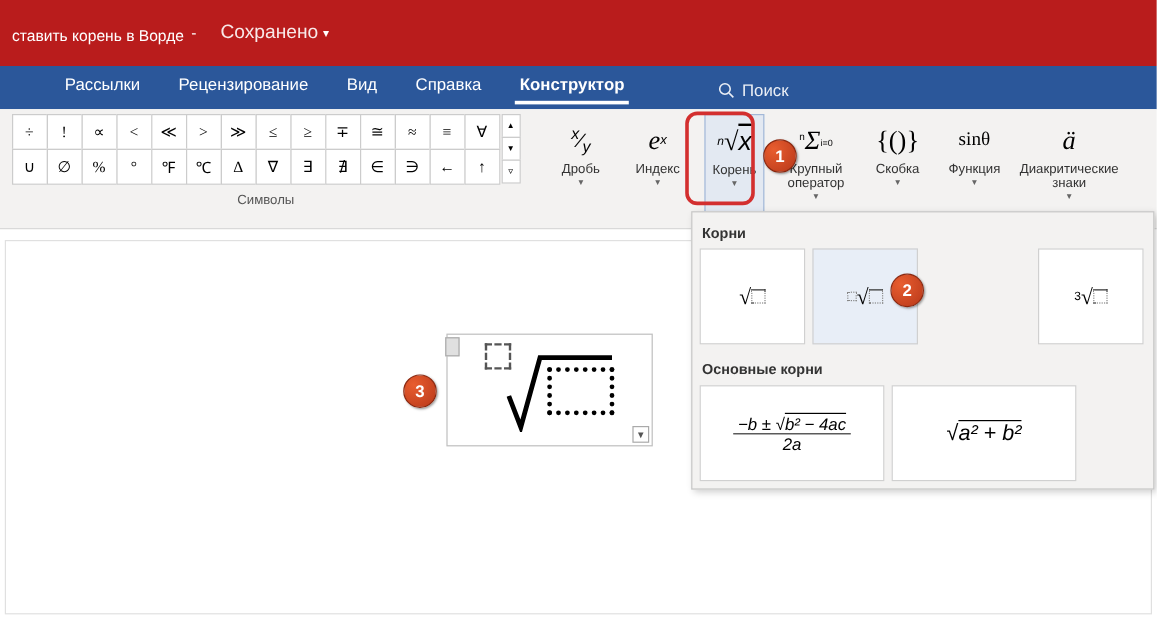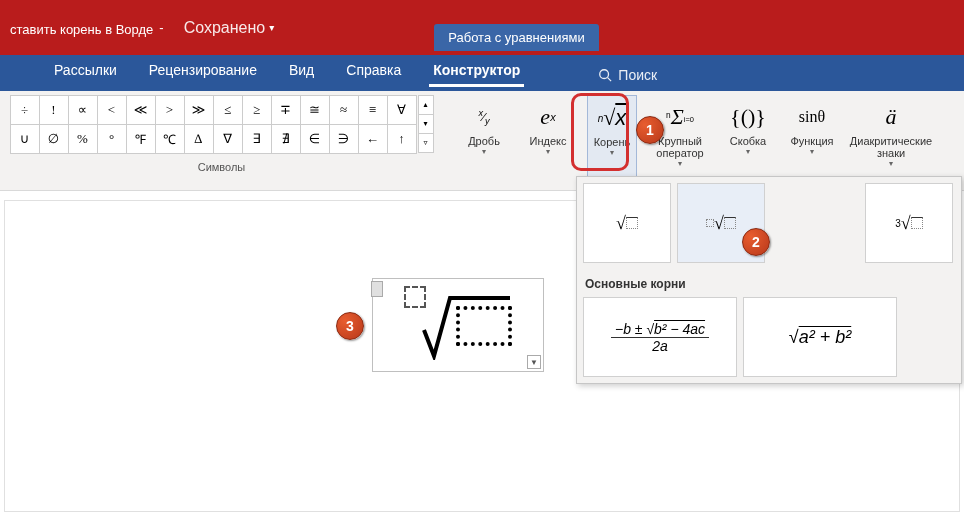--- a/index.html
+++ b/index.html
@@ -56,21 +56,20 @@
 .doc-area { position: absolute; top: 200px; left: 4px; right: 4px; bottom: 4px; border: 1px solid #e0e0e0; background: #fff; z-index: 1; }
 </style>
 </head>
 <body>
 
 <div class="titlebar">
   <span class="apptitle">ставить корень в Ворде</span>
   <span style="margin: 0 6px;">-</span>
   <span class="saved">Сохранено</span>
   <span style="margin-left:4px; font-size:10px;">▾</span>
-  <span class="tool-tab">Работа с уравнениями</span>
 </div>
 
 <div class="tabs">
   <span class="tab">Рассылки</span>
   <span class="tab">Рецензирование</span>
   <span class="tab">Вид</span>
   <span class="tab">Справка</span>
   <span class="tab active">Конструктор</span>
   <span class="search">
     <svg viewBox="0 0 16 16" fill="none" stroke="#fff" stroke-width="1.5">
@@ -125,21 +124,21 @@
         <div class="sym-btn">▾</div>
         <div class="sym-btn">▿</div>
       </div>
     </div>
     <div class="sym-label">Символы</div>
   </div>
 
   <div class="struct-group">
     <div class="struct-btn">
       <div class="icon">
-          <span style="font-size:11px;"><sup>x</sup>⁄<sub>y</sub></span>
+          <span style="font-size:16px;"><sup>x</sup>⁄<sub>y</sub></span>
         </div>
       <div class="lbl">Дробь</div>
       <div class="chev">▾</div>
     </div>
     <div class="struct-btn">
       <div class="icon">e<sup style="font-size:11px;">x</sup></div>
       <div class="lbl">Индекс</div>
       <div class="chev">▾</div>
     </div>
     <div class="struct-btn highlighted">
@@ -166,20 +165,21 @@
       <div class="icon">ä</div>
       <div class="lbl">Диакритические знаки</div>
       <div class="chev">▾</div>
     </div>
   </div>
 </div>
 
 <div class="doc-area"></div>
 
 <div class="dropdown">
+  <div class="dd-section-label">Корни</div>
   <div class="dd-grid">
     <div class="dd-item">√<span style="border:1px dotted #888; width:12px; height:12px; display:inline-block; border-top:1px solid #333;"></span></div>
     <div class="dd-item" style="background:#e8eef7;"><sup style="border:1px dotted #888; width:8px; height:8px; display:inline-block; font-size:8px;"></sup>√<span style="border:1px dotted #888; width:12px; height:12px; display:inline-block; border-top:1px solid #333;"></span></div>
     <div class="dd-item" style="visibility:hidden;"></div>
     <div class="dd-item"><sup style="font-size:10px;">3</sup>√<span style="border:1px dotted #888; width:12px; height:12px; display:inline-block; border-top:1px solid #333;"></span></div>
   </div>
   <div class="dd-section-label" style="margin-top:10px;">Основные корни</div>
   <div class="dd-grid">
     <div class="dd-item wide">
       <div style="text-align:center; font-size:14px; font-style:italic;">

